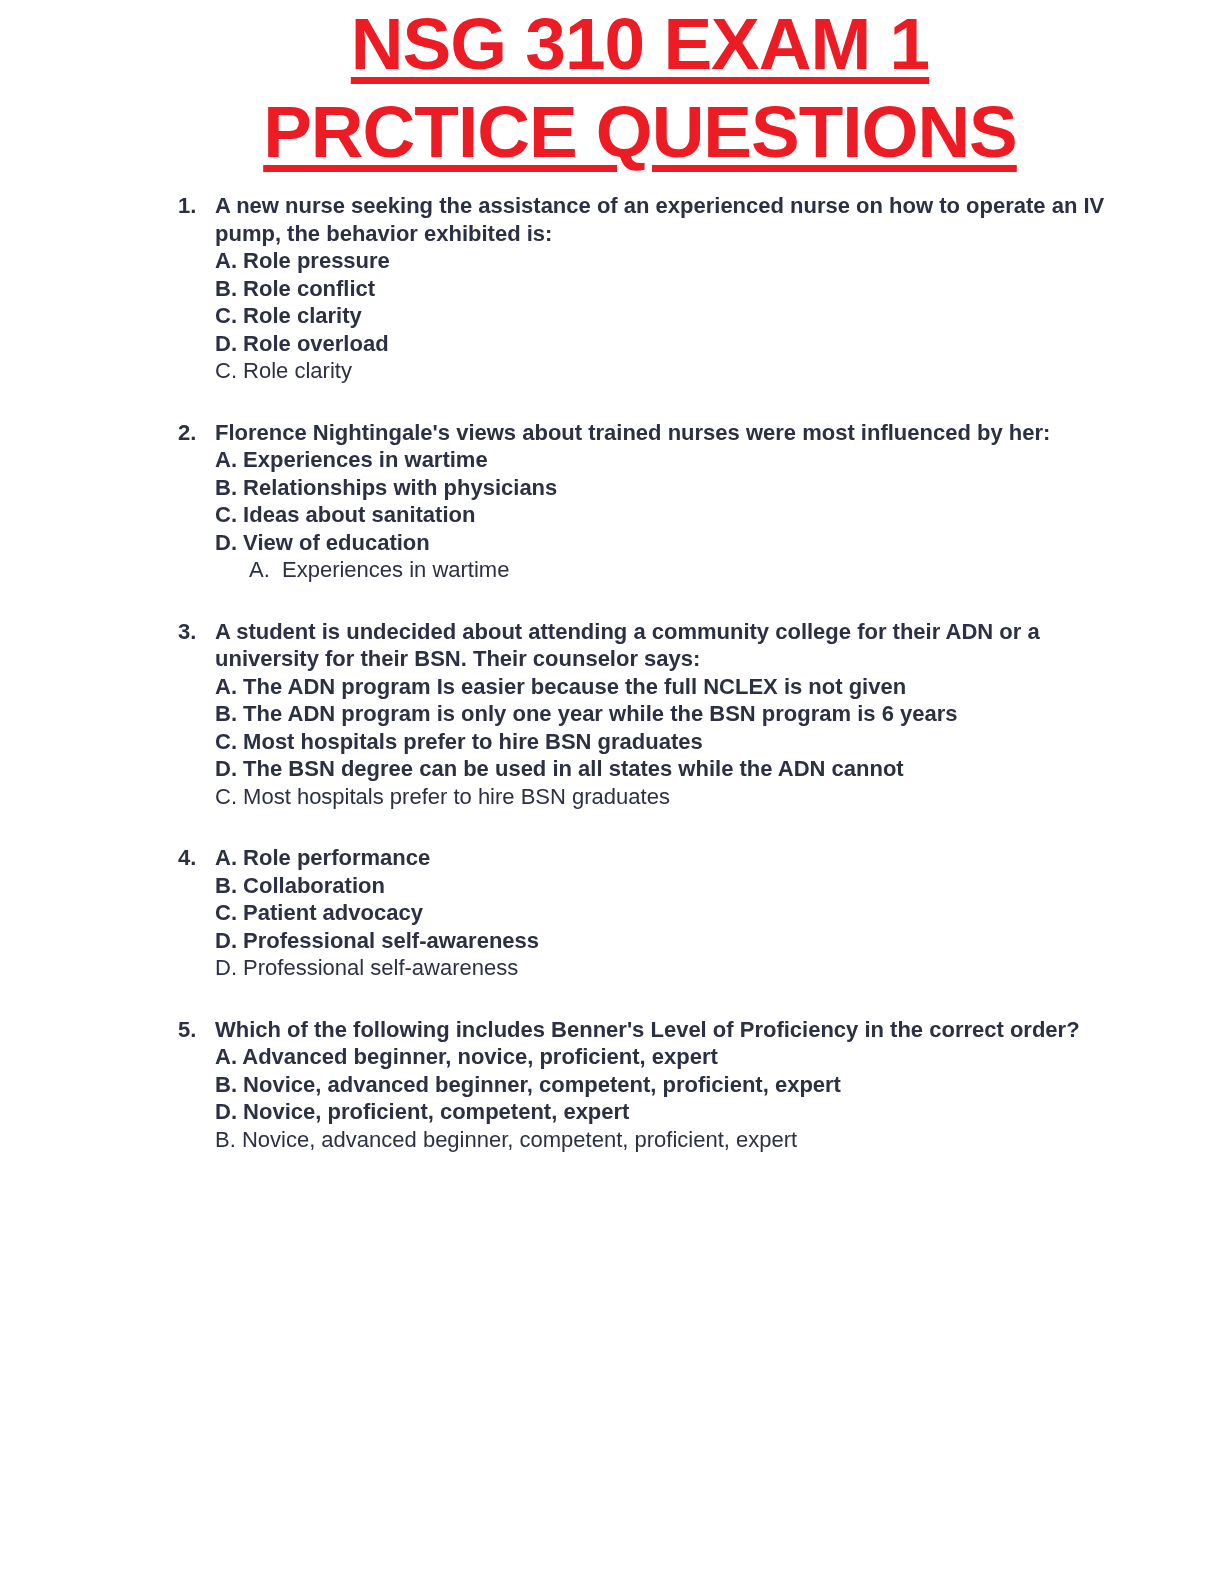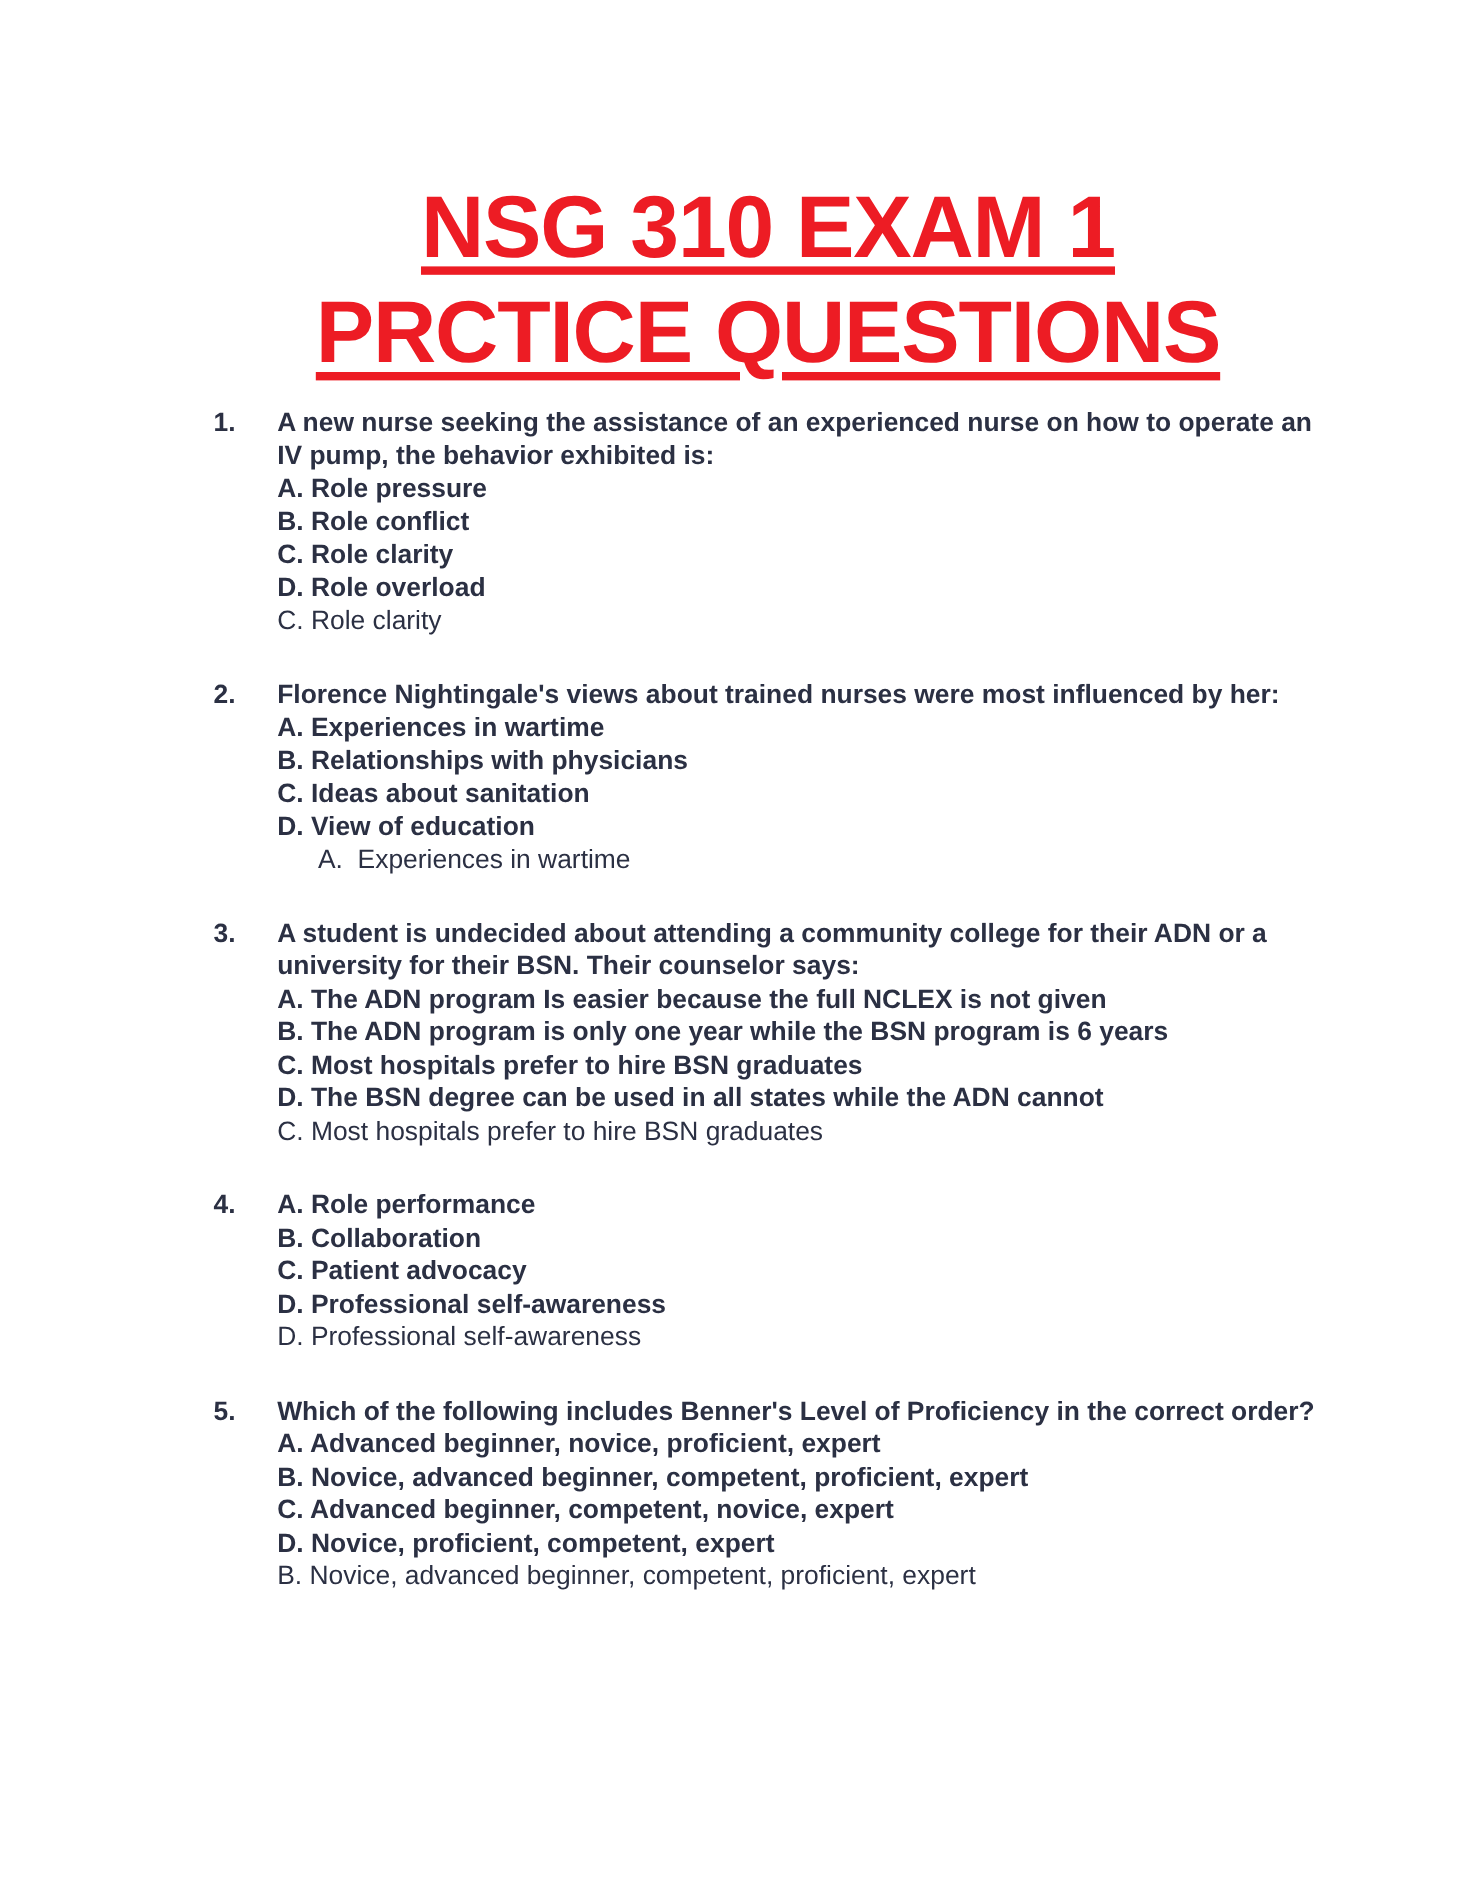--- a/index.html
+++ b/index.html
@@ -13,21 +13,20 @@
     font-family: "Liberation Sans", sans-serif;
     position: relative;
     overflow: hidden;
   }
   .page {
     width: 1224px;
     height: 1584px;
     background: #ffffff;
   }
   .title-block {
-    padding-top: 146px;
     margin-left: 178px;
     width: 924px;
     text-align: center;
     color: #ed1c24;
     font-weight: bold;
     font-size: 73px;
     line-height: 88px;
     letter-spacing: -1px;
   }
   .title-line {
@@ -50,21 +49,20 @@
     font-size: 22px;
     line-height: 27.5px;
     font-weight: bold;
   }
   .qnum {
     flex: none;
     width: 37px;
   }
   .qbody {
     width: 890px;
-    margin-left: 16px;
   }
   .qtext {
     font-weight: bold;
   }
   .opt {
     font-weight: bold;
   }
   .answer {
     font-weight: normal;
     white-space: pre-wrap;
@@ -131,20 +129,19 @@
         <div class="answer">D. Professional self-awareness</div>
       </div>
     </div>
 
     <div class="question">
       <span class="qnum">5.</span>
       <div class="qbody">
         <div class="qtext">Which of the following includes Benner's Level of Proficiency in the correct order?</div>
         <div class="opt">A. Advanced beginner, novice, proficient, expert</div>
         <div class="opt">B. Novice, advanced beginner, competent, proficient, expert</div>
-        <div class="opt">C. Advanced beginner, competent, novice, expert</div>
         <div class="opt">D. Novice, proficient, competent, expert</div>
         <div class="answer">B. Novice, advanced beginner, competent, proficient, expert</div>
       </div>
     </div>
 
   </div>
 </div>
 
 </body></html>

